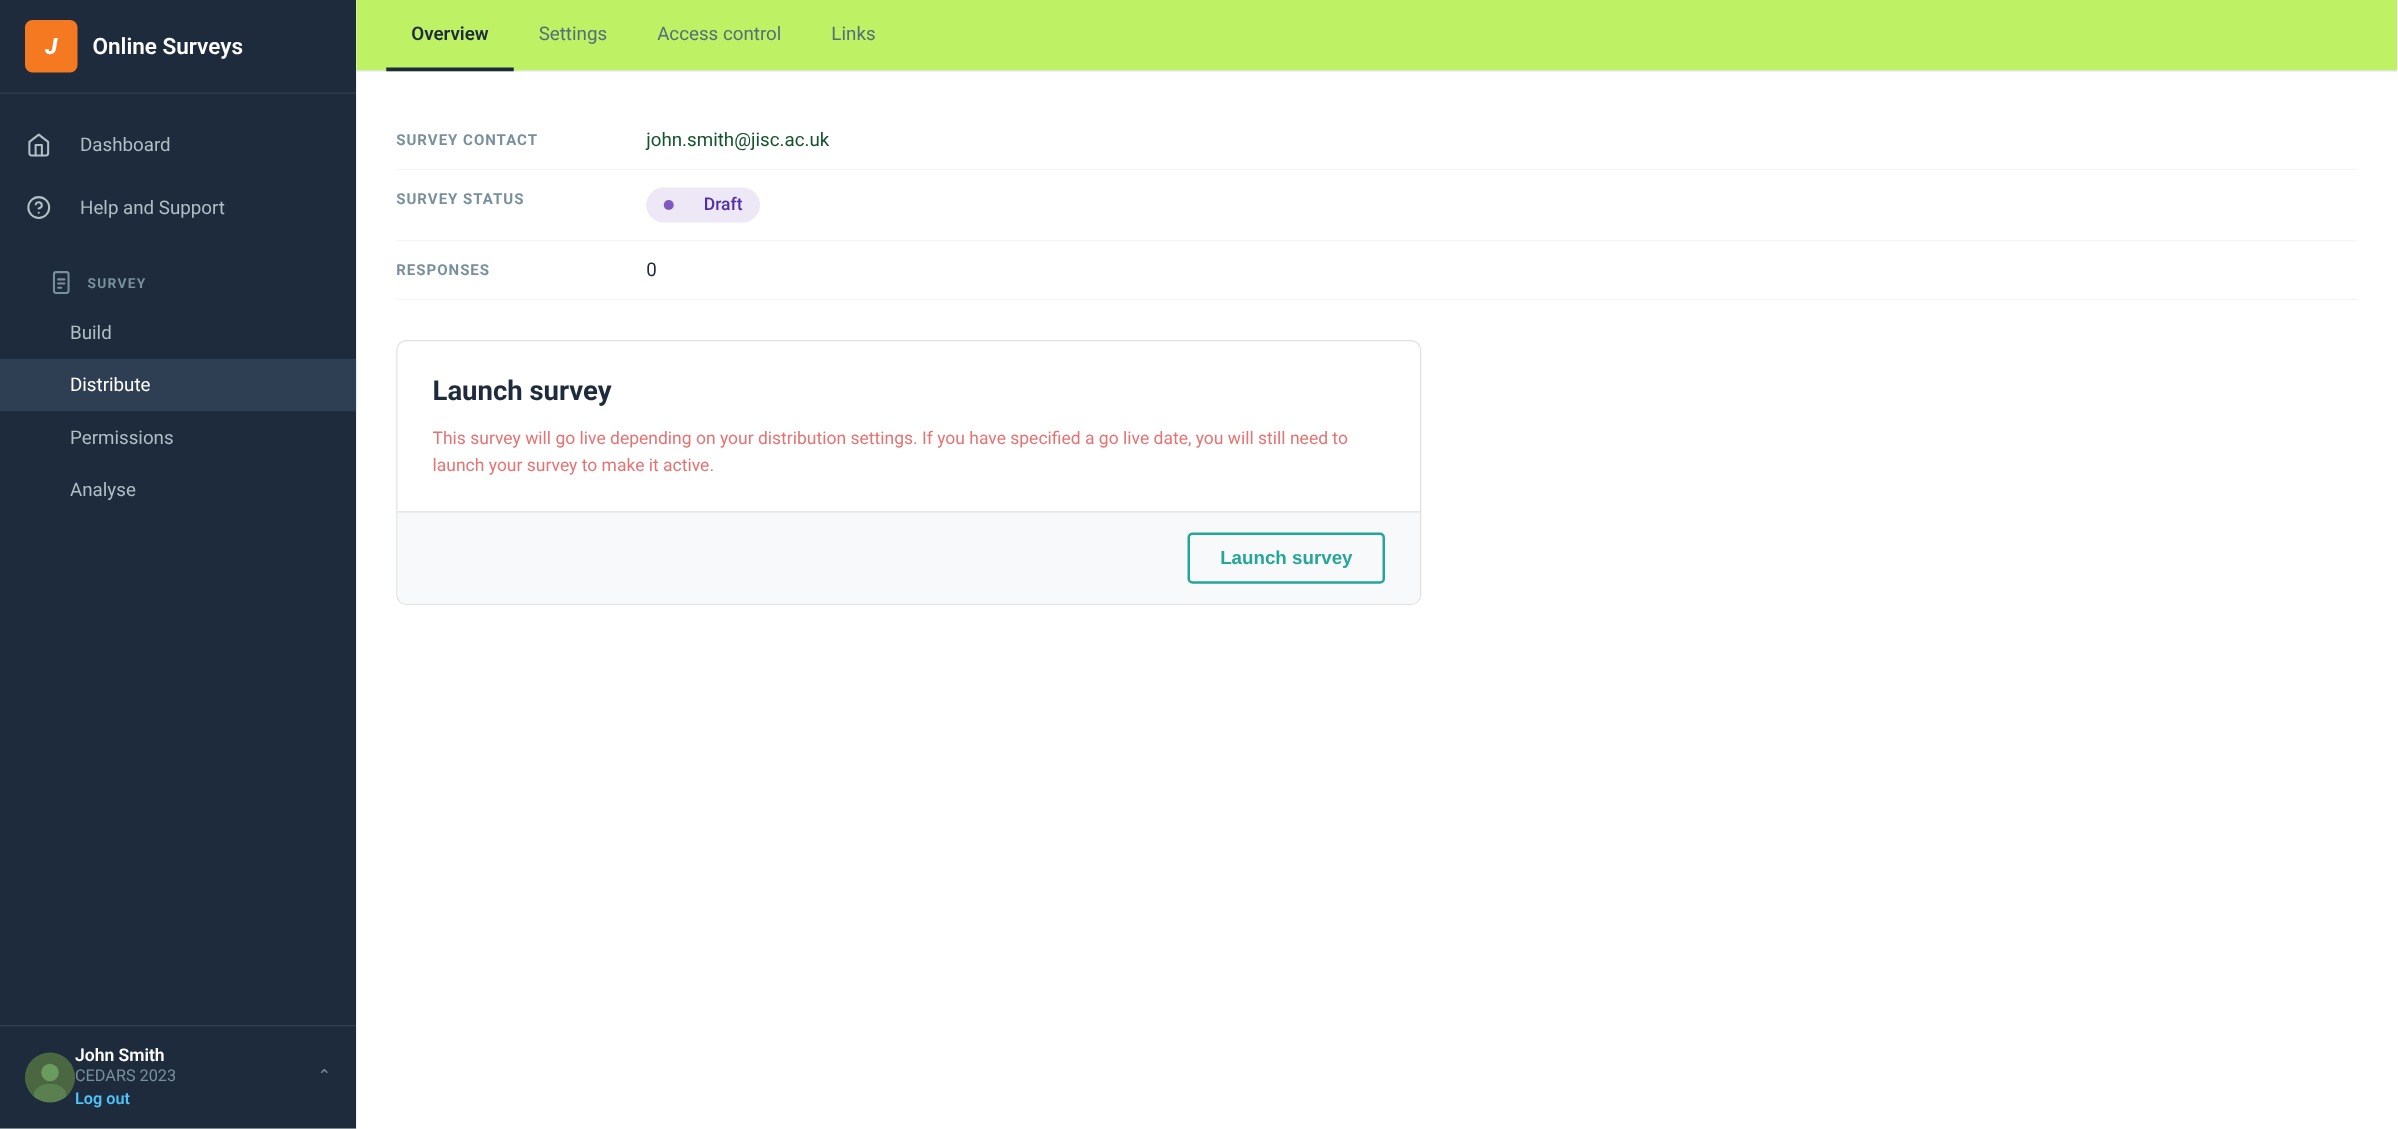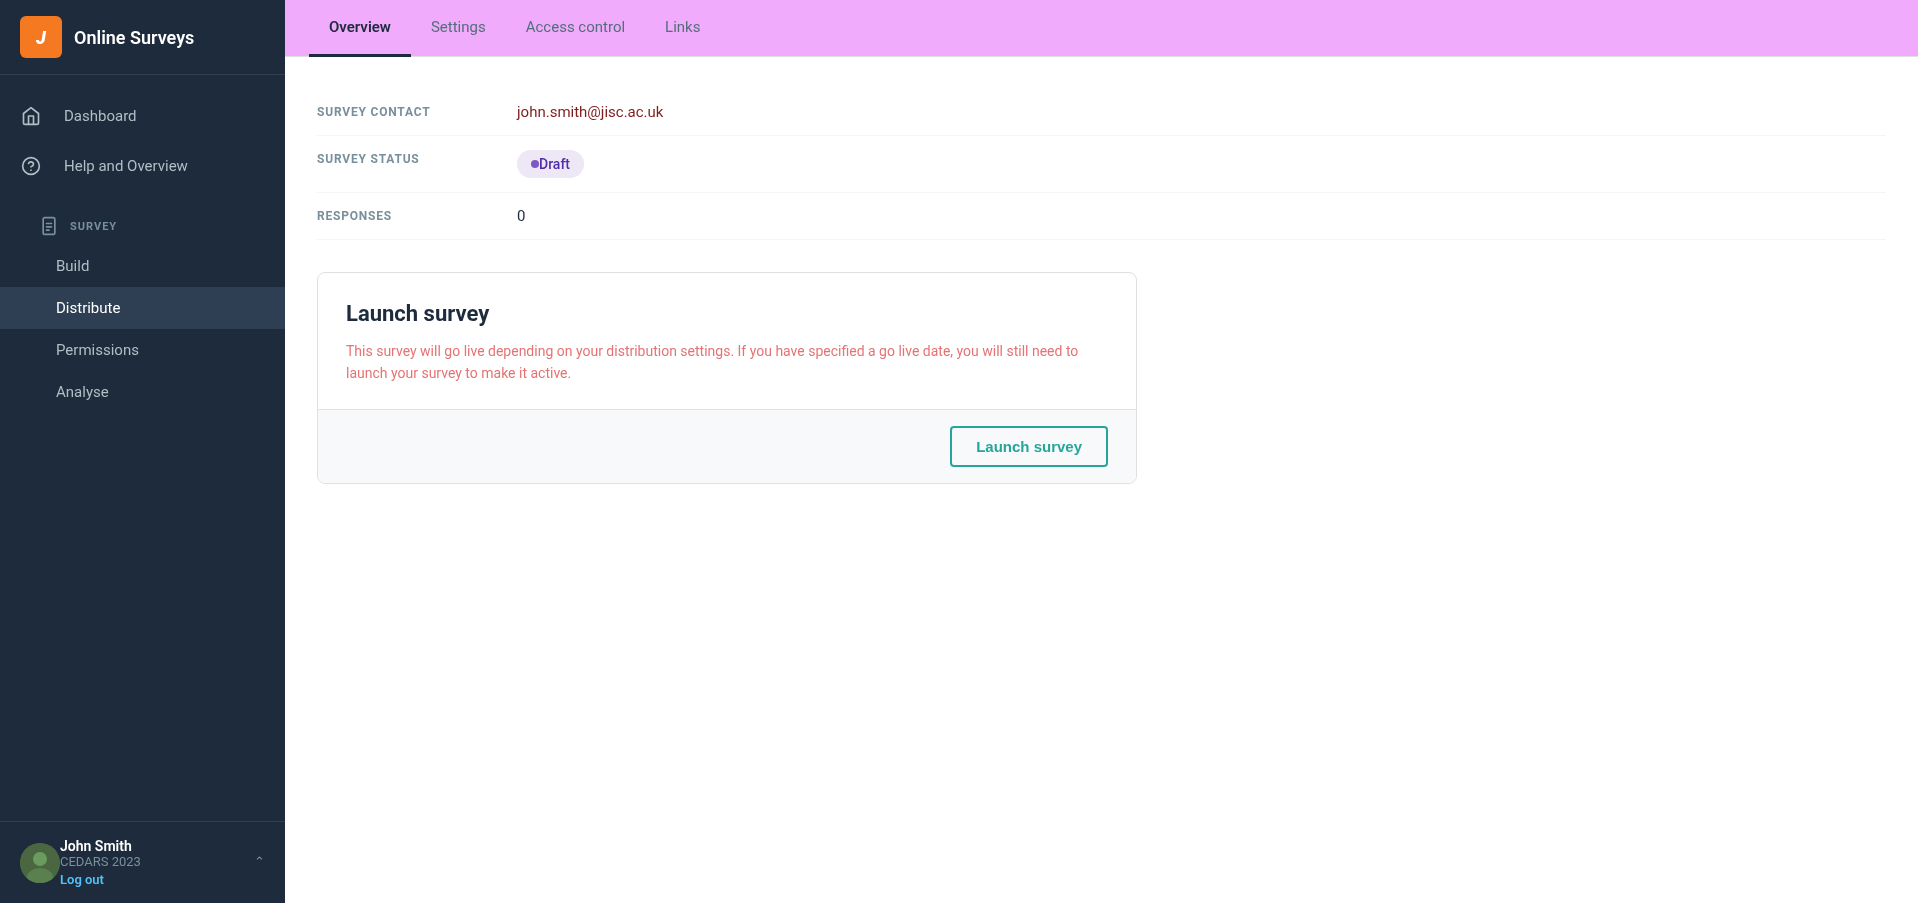--- a/index.html
+++ b/index.html
@@ -188,21 +188,21 @@
       flex-direction: column;
       overflow: auto;
       background: #ffffff;
     }
 
     
     .tabs-bar {
       display: flex;
       border-bottom: 1px solid #e0e0e0;
       padding: 0 24px;
-      background: #f0abfc;
+      background: #bef264;
     }
 
     .tab {
       padding: 18px 20px;
       font-size: 15px;
       color: #546e7a;
       cursor: pointer;
       border-bottom: 3px solid transparent;
       margin-bottom: -1px;
       transition: color 0.15s;
@@ -241,27 +241,27 @@
       padding-top: 2px;
       flex-shrink: 0;
     }
 
     .info-value {
       font-size: 15px;
       color: #1e2b3c;
     }
 
     .info-value.email {
-      color: #7f1d1d;
+      color: #14532d;
     }
 
     .status-badge {
       display: inline-flex;
       align-items: center;
-      gap: 0;
+      gap: 24px;
       background: #ede7f6;
       color: #512da8;
       padding: 6px 14px;
       border-radius: 20px;
       font-size: 14px;
       font-weight: 500;
     }
 
     .status-dot {
       width: 8px;
@@ -337,21 +337,21 @@
     </div>
 
     <div class="nav-item">
       <span class="nav-icon">
         <svg width="20" height="20" viewBox="0 0 24 24" fill="none" stroke="#b0bec5" stroke-width="2" stroke-linecap="round" stroke-linejoin="round">
           <circle cx="12" cy="12" r="10"></circle>
           <path d="M9.09 9a3 3 0 0 1 5.83 1c0 2-3 3-3 3"></path>
           <line x1="12" y1="17" x2="12.01" y2="17"></line>
         </svg>
       </span>
-      <span>Help and Overview</span>
+      <span>Help and Support</span>
     </div>
 
     <div class="survey-section">
       <div class="survey-label">
         <span class="survey-icon">
           <svg width="20" height="20" viewBox="0 0 24 24" fill="none" stroke="#78909c" stroke-width="2" stroke-linecap="round" stroke-linejoin="round">
             <rect x="5" y="2" width="14" height="20" rx="2" ry="2"></rect>
             <line x1="9" y1="9" x2="15" y2="9"></line>
             <line x1="9" y1="13" x2="15" y2="13"></line>
             <line x1="9" y1="17" x2="12" y2="17"></line>

